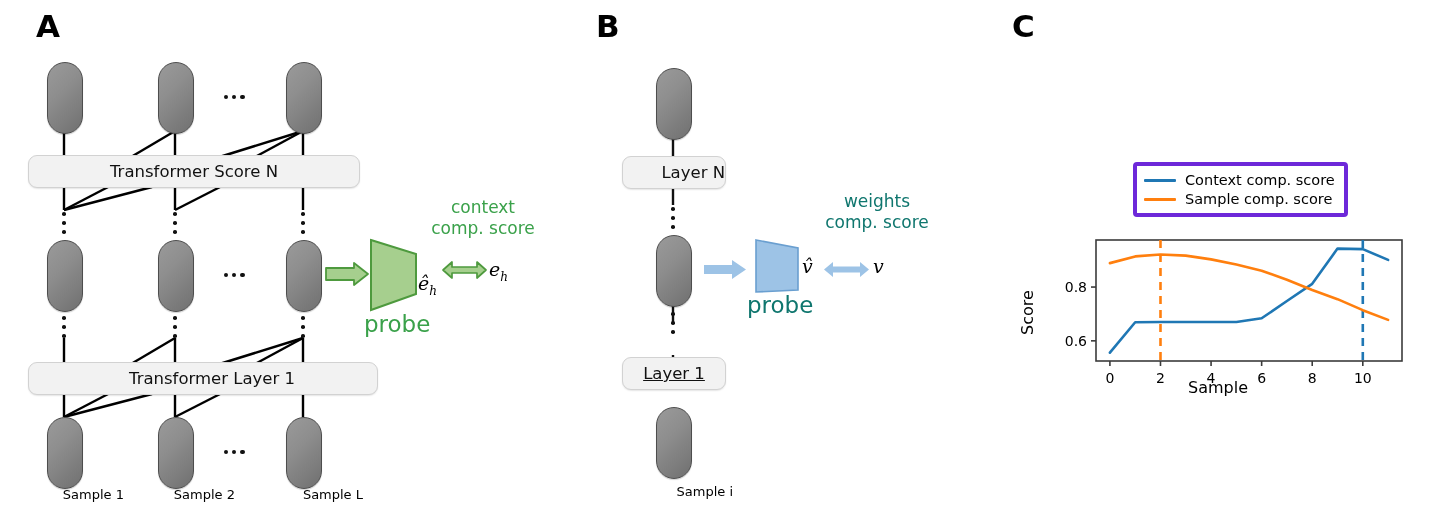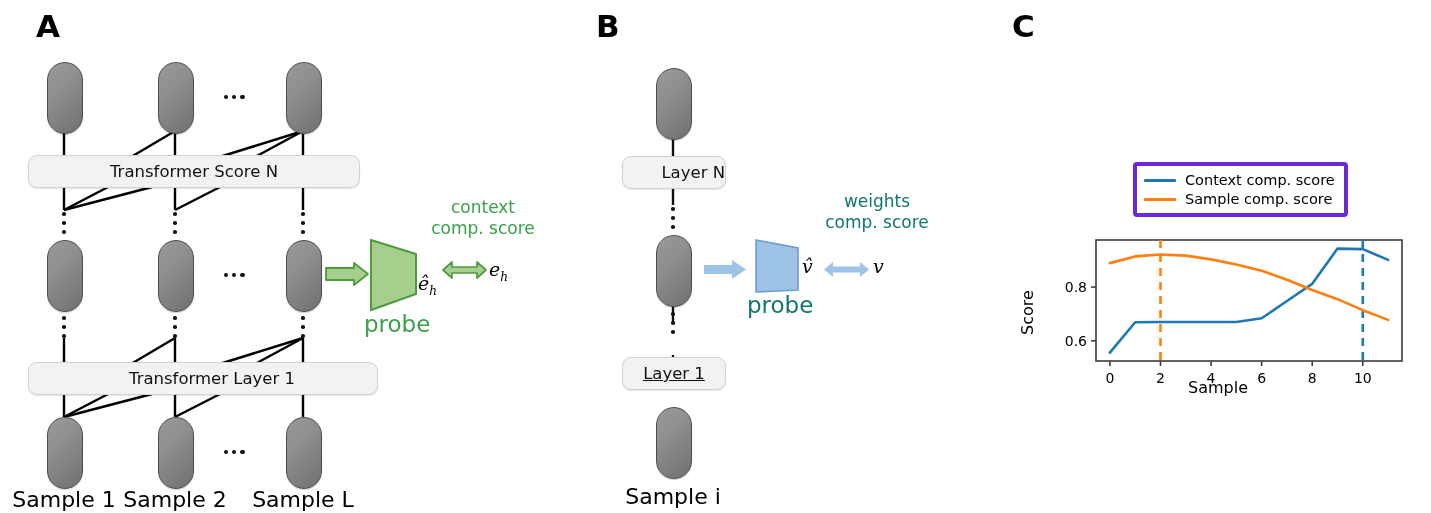--- a/index.html
+++ b/index.html
@@ -20,21 +20,21 @@
 
   
   .lbar{position:absolute;background:#f2f2f2;border:1.3px solid #d2d2d2;border-radius:9px;
         display:flex;align-items:center;justify-content:center;font-size:16.5px;color:#111;
         box-shadow:0 1px 1.5px rgba(0,0,0,.10);}
 
   
   .ovl{position:absolute;left:0;top:0;pointer-events:none;}
 
   
-  .smp{position:absolute;font-size:22px;text-align:center;}
+  .smp{position:absolute;font-size:13px;text-align:right;}
   .grn{color:#3aa14a;}
   .blu{color:#0f766e;}
   .cap2{position:absolute;font-size:17px;line-height:1.12;text-align:center;}
   .probelab{position:absolute;font-size:23px;}
   .mth{position:absolute;font-family:"DejaVu Serif","Liberation Serif",serif;font-style:italic;
        font-size:19px;}
   .mth sub{font-size:12px;font-style:italic;}
 
   
   #panelC{left:1000px;width:431px;}

